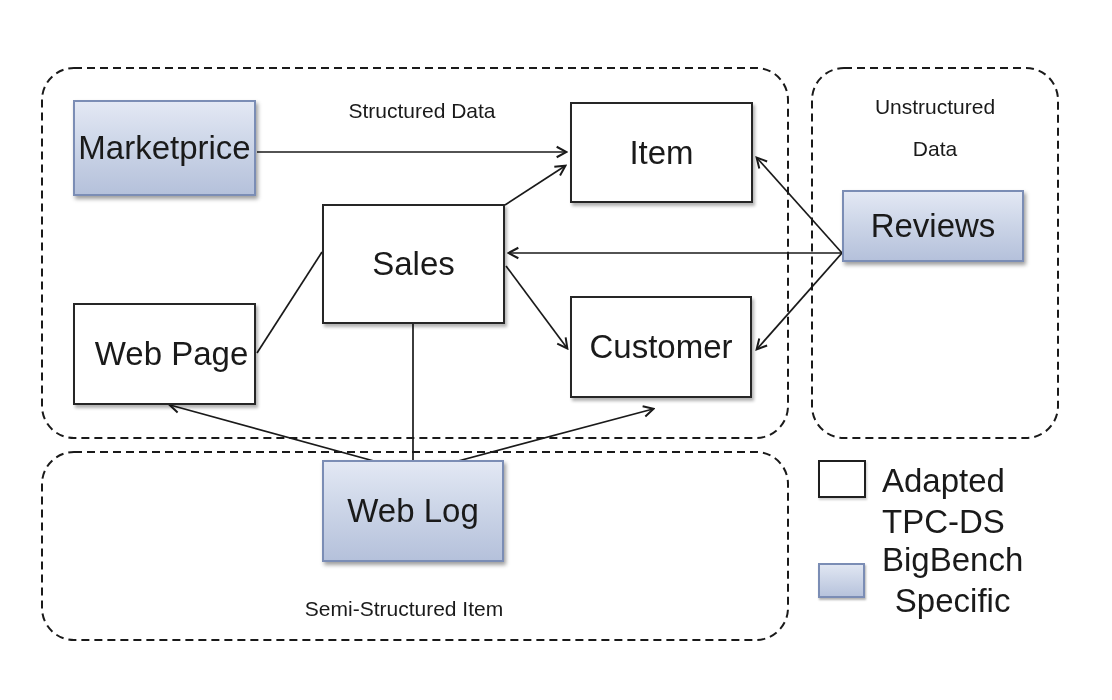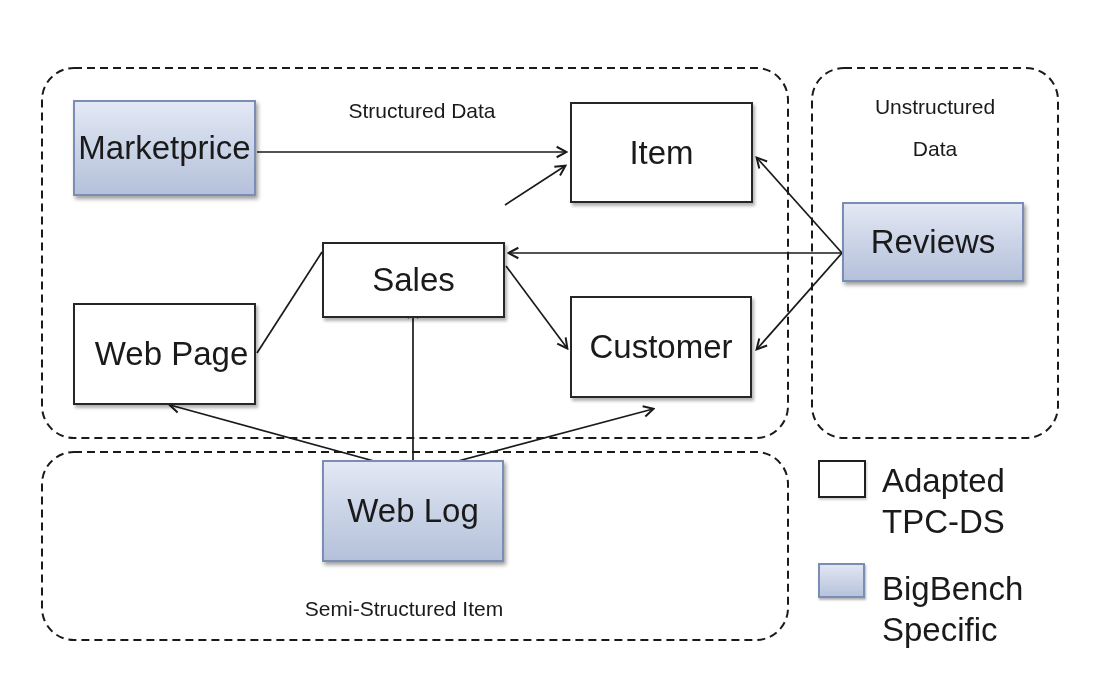--- a/index.html
+++ b/index.html
@@ -101,39 +101,39 @@
     <div>Unstructured</div>
     <div>Data</div>
   </div>
 
   <div class="zone-label" style="left:254px; top:588px; width:300px;">Semi-Structured Item</div>
 
   <div class="node bigbench" style="left:73px; top:100px; width:183px; height:96px;">Marketprice</div>
 
   <div class="node tpcds" style="left:570px; top:102px; width:183px; height:101px;">Item</div>
 
-  <div class="node tpcds" style="left:322px; top:204px; width:183px; height:76px;margin-top:38px;">Sales</div>
+  <div class="node tpcds" style="left:322px; top:204px; width:183px; height:120px;">Sales</div>
 
   <div class="node tpcds" style="left:73px; top:303px; width:183px; height:102px;padding-left:14px;">Web Page</div>
 
   <div class="node tpcds" style="left:570px; top:296px; width:182px; height:102px;">Customer</div>
 
-  <div class="node bigbench" style="left:842px; top:202px; width:182px; height:80px;">Reviews</div>
+  <div class="node bigbench" style="left:842px; top:190px; width:182px; height:72px;">Reviews</div>
 
   <div class="node bigbench" style="left:322px; top:460px; width:182px; height:102px;">Web Log</div>
 
   <div class="legend-item">
     <div class="legend-swatch tpcds" style="left:818px; top:460px; width:48px; height:38px;"></div>
     <div class="legend-label" style="left:882px; top:460px;">
       <div>Adapted</div>
       <div>TPC-DS</div>
     </div>
   </div>
 
   <div class="legend-item">
     <div class="legend-swatch bigbench" style="left:818px; top:563px; width:47px; height:35px;"></div>
-    <div class="legend-label" style="left:882px; top:568px;">
+    <div class="legend-label" style="left:882px; top:539px;text-align:center;">
       <div>BigBench</div>
       <div>Specific</div>
     </div>
   </div>
 
 </div>
 
 </body></html>

